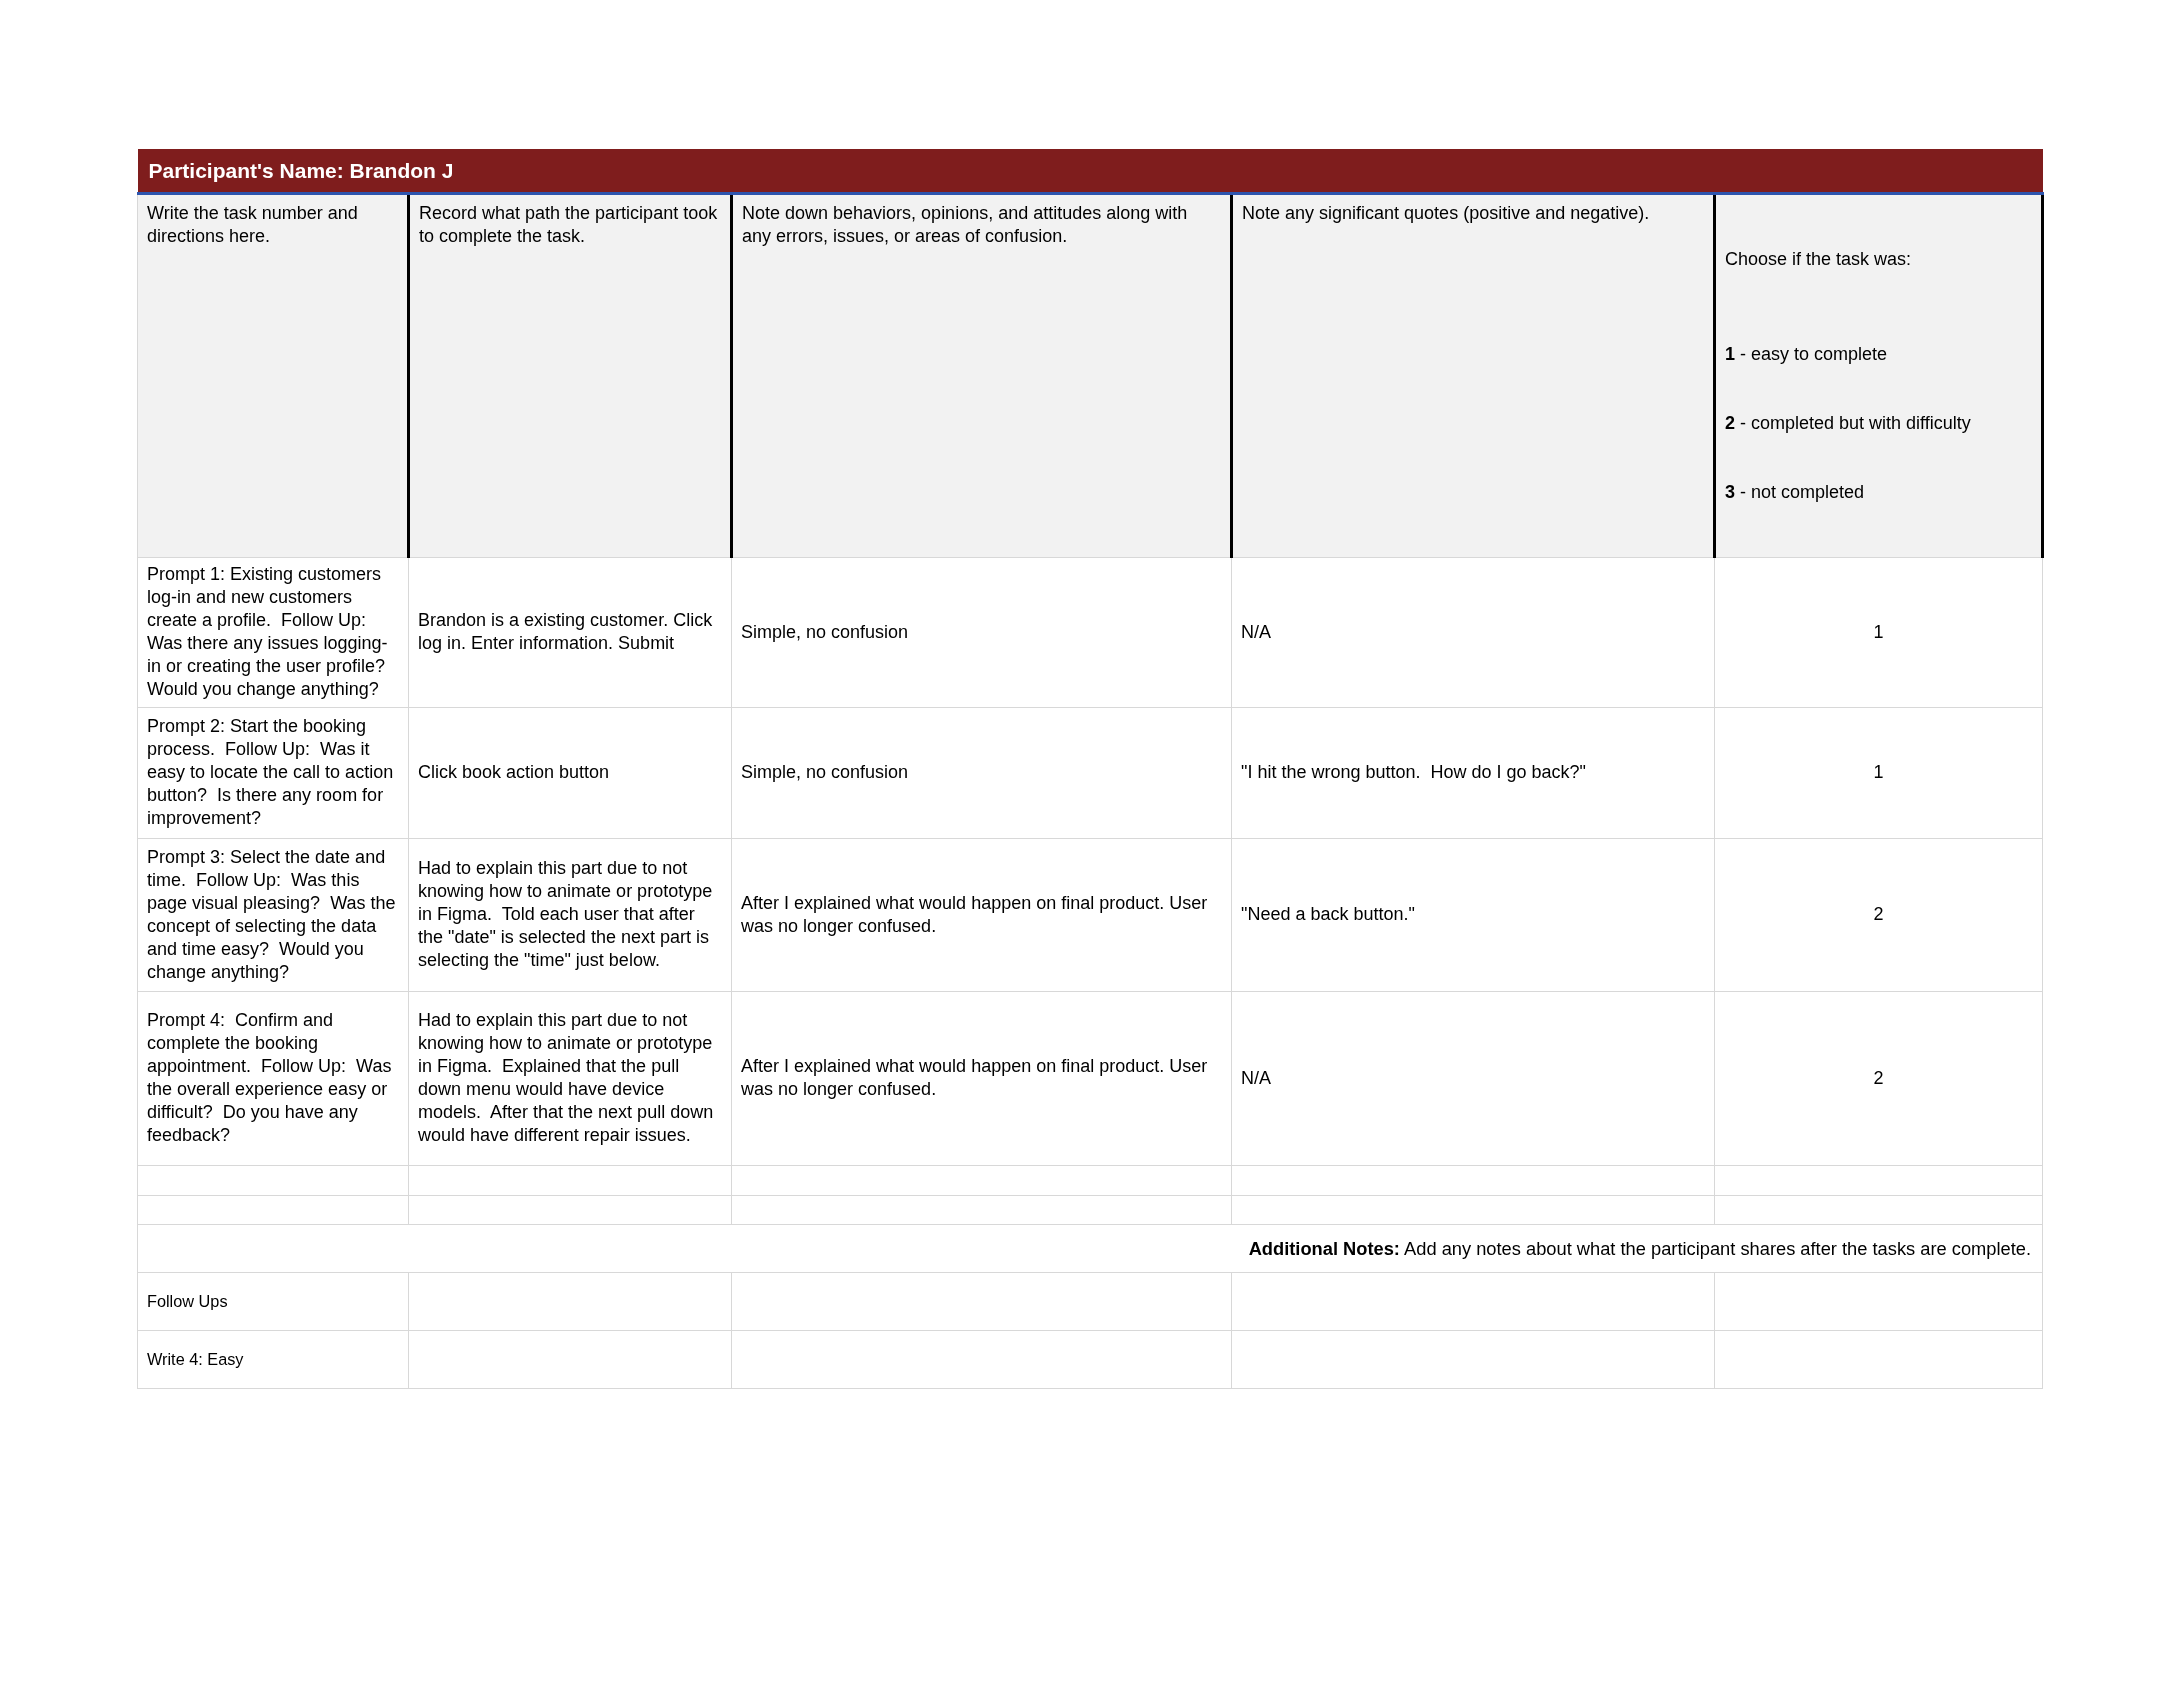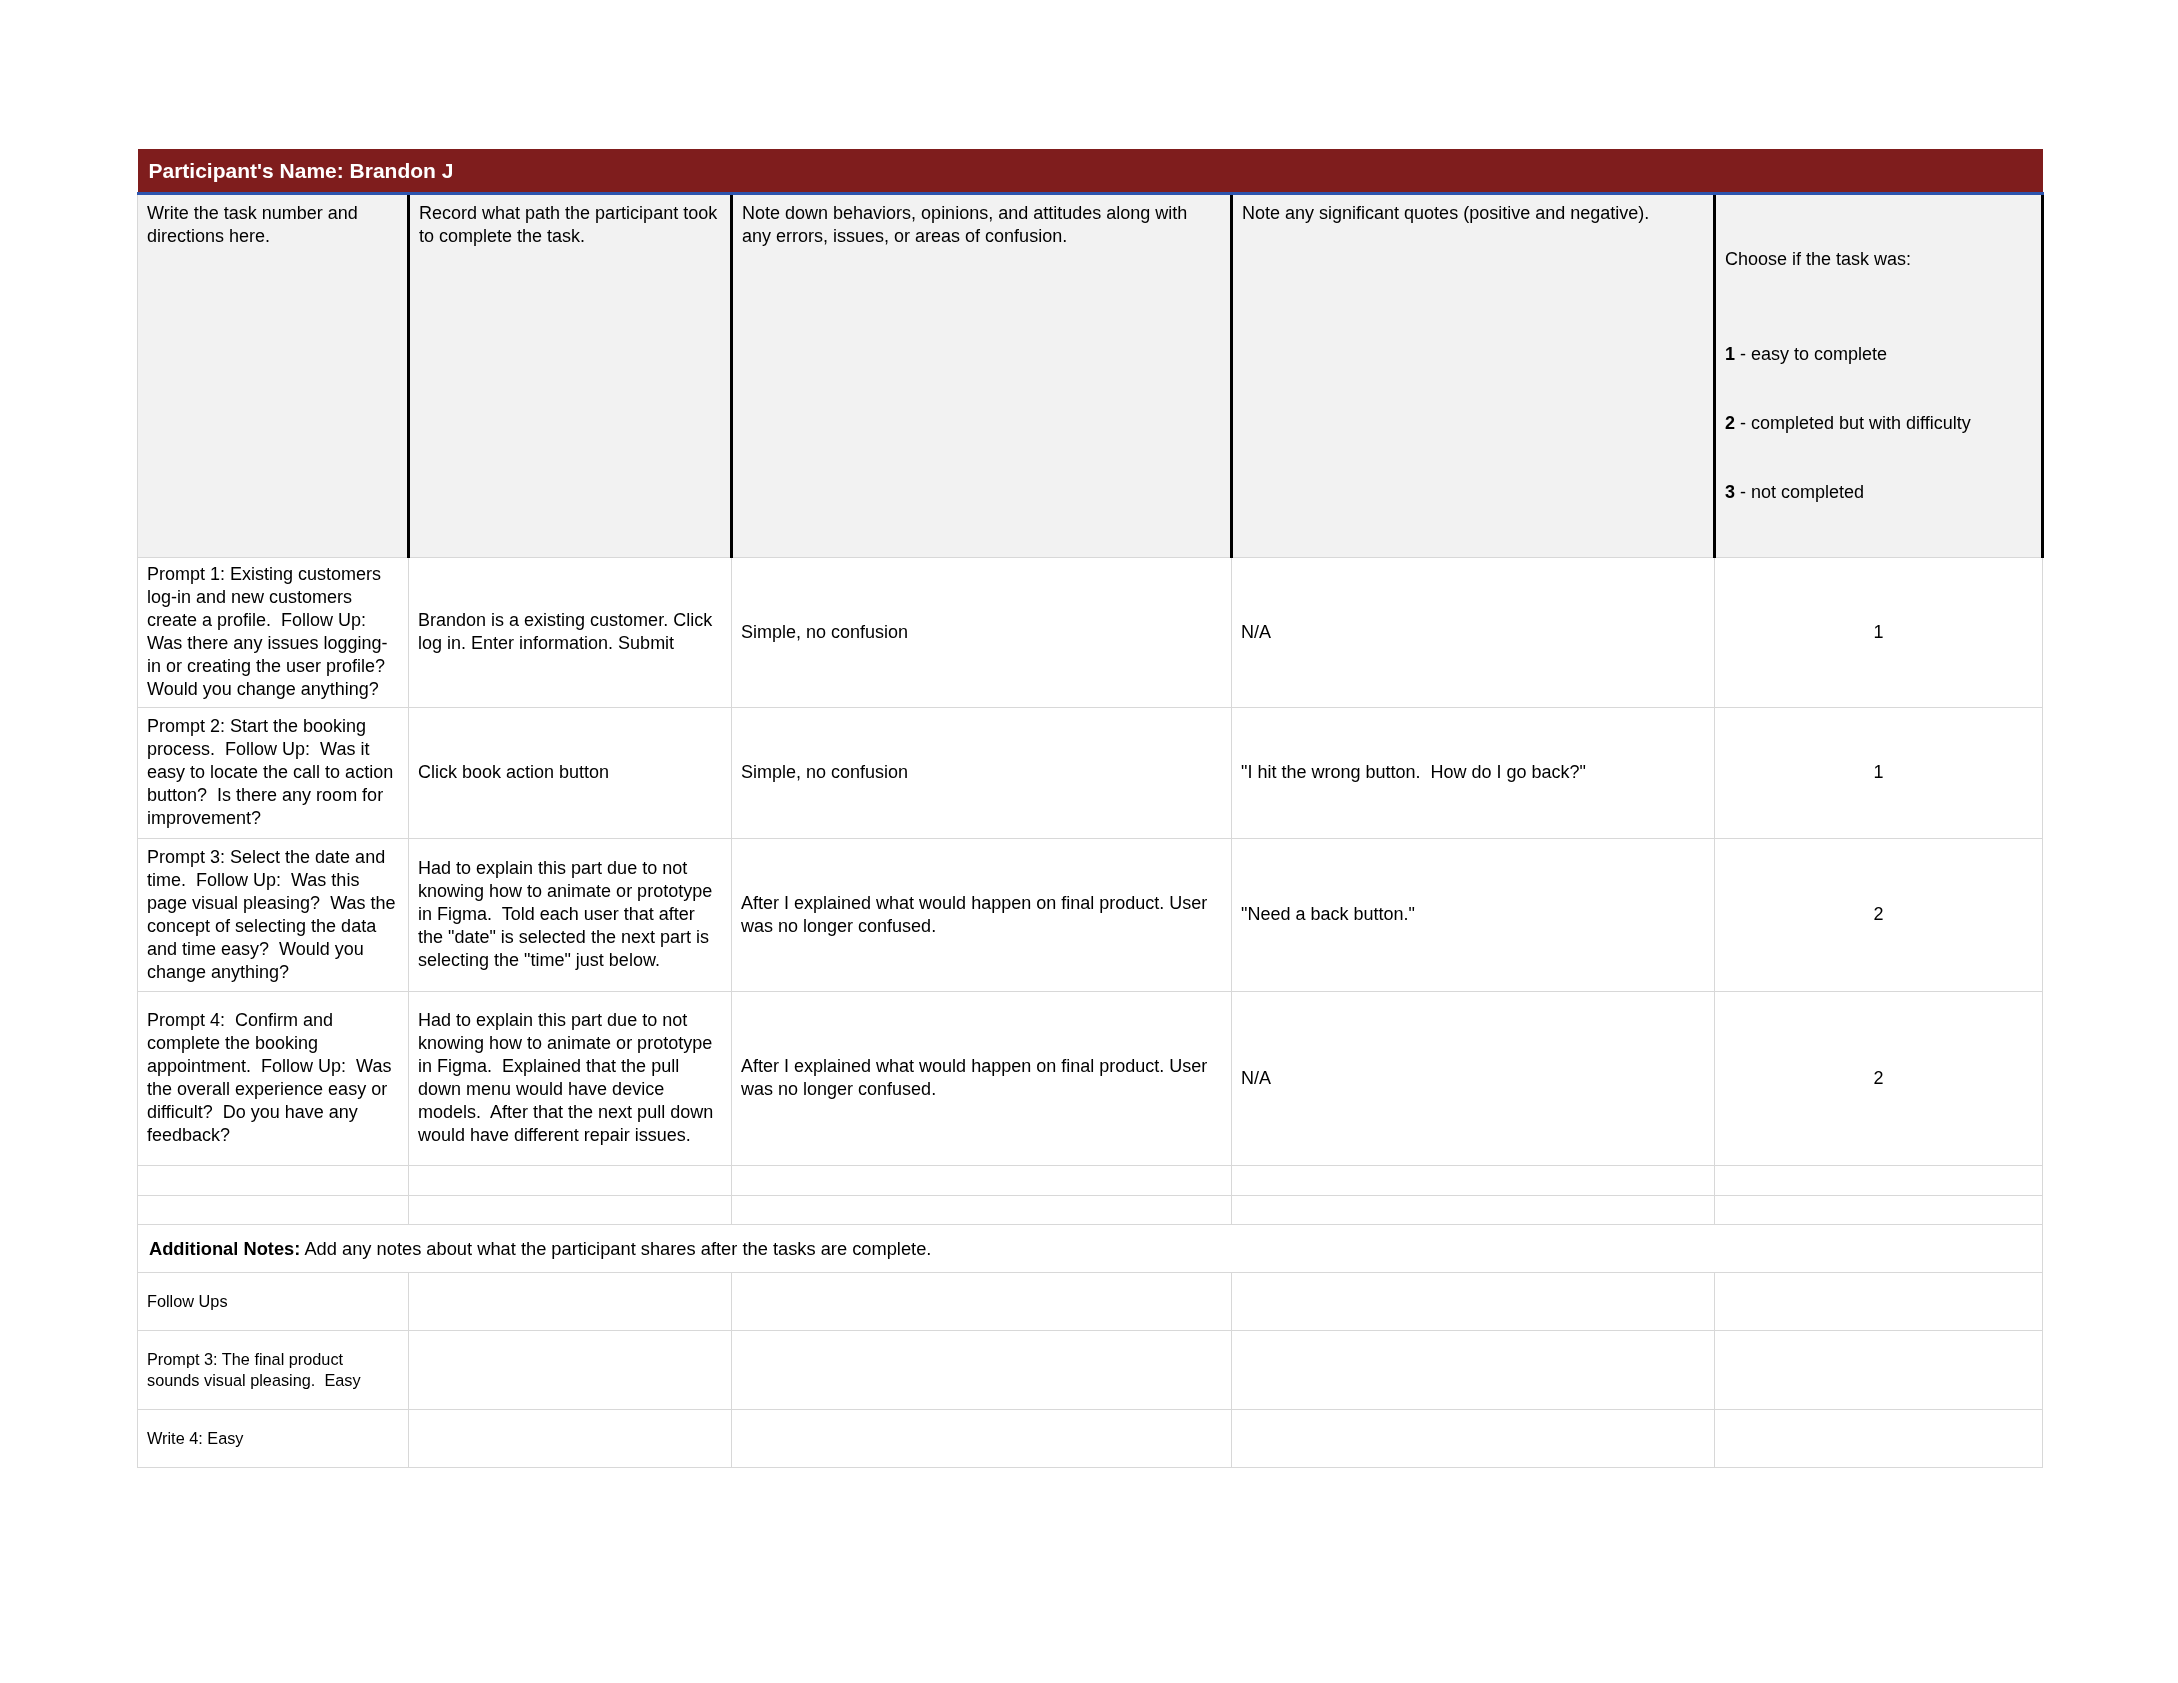--- a/index.html
+++ b/index.html
@@ -61,21 +61,21 @@
   .legend-line b { font-weight:bold; }
   
   tr.r1 { height:150px; }
   tr.r2 { height:131px; }
   tr.r3 { height:153px; }
   tr.r4 { height:174px; }
   tr.empty-a { height:30px; }
   tr.empty-b { height:29px; }
   td.center { text-align:center; }
   
-  tr.notes-row { height:48px; }
+  tr.notes-row { height:48px;text-align:right; }
   tr.notes-row td { padding:4px 11px; font-size:18.3px; }
   tr.notes-row b { font-weight:bold; }
   
   tr.fu-h  { height:30px; }
   tr.fu-1  { height:51px; }
   tr.fu-2  { height:28px; }
   tr.fu-3  { height:54px; }
   tr.fu-4  { height:28px; }
   tr.small td { font-size:16.3px; line-height:21px; padding:18px 9px; }
 </style>
@@ -159,27 +159,20 @@
       <td colspan="5"><b>Additional Notes:</b><span> Add any notes about what the participant shares after the tasks are complete.</span></td>
     </tr>
 
     <tr class="fu-h small">
       <td>Follow Ups</td>
       <td></td>
           <td></td>
           <td></td>
           <td></td>
     </tr>
-    <tr class="fu-3 small">
-      <td>Prompt 3: The final product sounds visual pleasing.  Easy</td>
-      <td></td>
-          <td></td>
-          <td></td>
-          <td></td>
-    </tr>
     <tr class="fu-4 small">
       <td>Write 4: Easy</td>
       <td></td>
           <td></td>
           <td></td>
           <td></td>
     </tr>
   </tbody>
     </table>
 </div>

